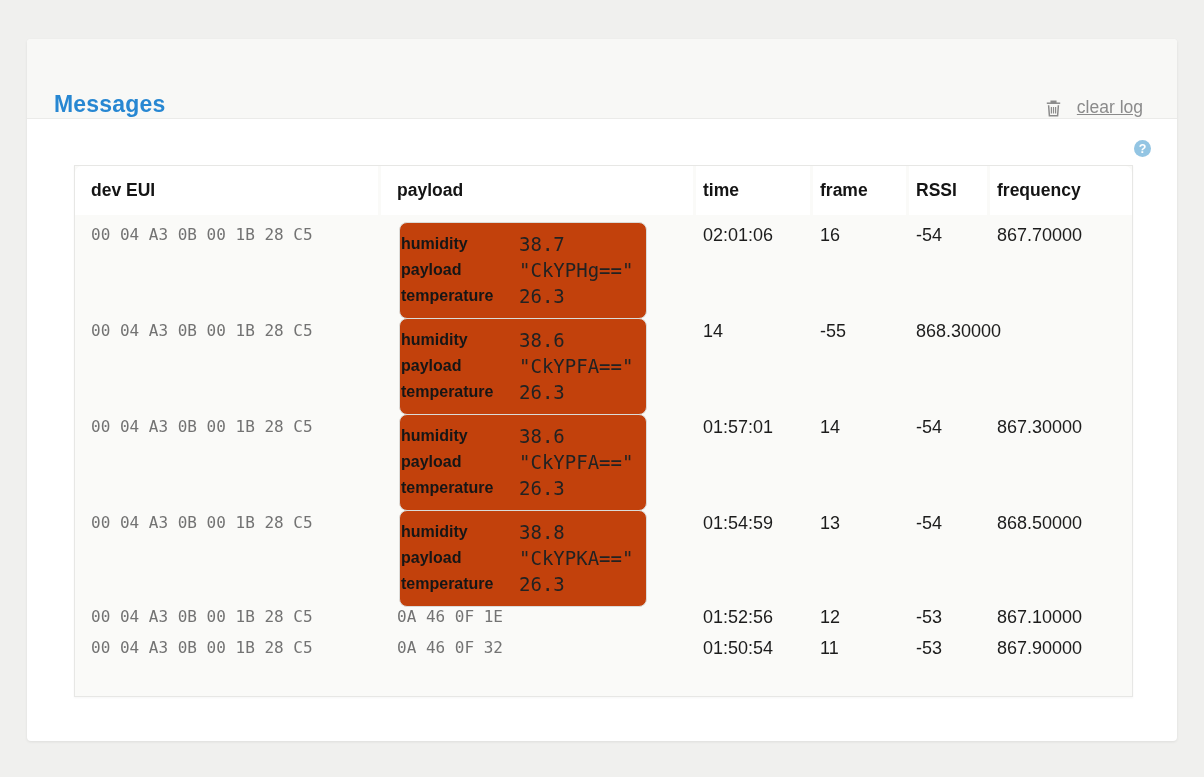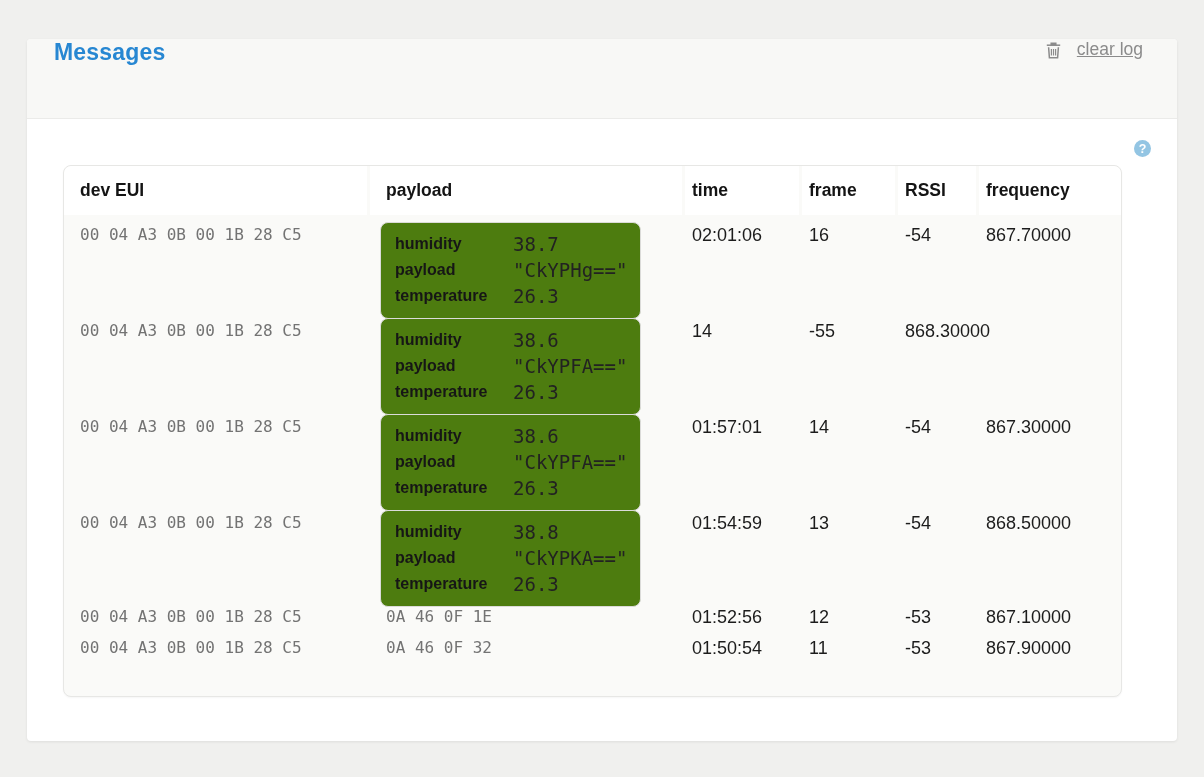--- a/index.html
+++ b/index.html
@@ -15,21 +15,21 @@
     width:1150px; height:702px;
     background:#ffffff;
     border-radius:4px;
     box-shadow:0 1px 3px rgba(0,0,0,0.08);
   }
   .card-header {
     height:80px;
     background:#f8f8f6;
     border-bottom:1px solid #ebebe9;
     border-radius:4px 4px 0 0;
-    display:flex; align-items:flex-start; justify-content:space-between;
+    display:flex; align-items:flex-end; justify-content:space-between;
     padding:0 34px 0 27px;
   }
   .page-title {
     color:#2787d2;
     font-size:23px;
     font-weight:bold;
     letter-spacing:0.2px;
   }
   .clear-log {
     display:flex; align-items:center; gap:15px;
@@ -40,25 +40,25 @@
   .card-body { position:relative; height:621px; }
   .help-icon {
     position:absolute; top:21px; right:26px;
     width:17px; height:17px; border-radius:50%;
     background:#93c5e3; color:#ffffff;
     font-size:12.5px; font-weight:bold;
     display:flex; align-items:center; justify-content:center;
     cursor:pointer;
   }
   .msg-table {
-    position:absolute; left:36px; top:46px;
+    position:absolute; left:47px; top:46px;
     width:1059px; height:532px;
     background:#fafaf8;
     border:1px solid #e7e7e5;
-    border-radius:8px;
+    border-radius:0;
     box-shadow:0 1px 2px rgba(0,0,0,0.04);
     overflow:hidden;
   }
   .grid {
     display:grid;
     grid-template-columns:303px 312px 114px 93px 78px 1fr;
     column-gap:3px;
   }
   .thead .th {
     background:#ffffff;
@@ -74,25 +74,25 @@
   .row.compact { height:31px; }
   .cell { font-size:18px; color:#1c1c1c; padding-top:10px; padding-left:7px; }
   .cell.c1, .cell.c2 { padding-left:16px; }
   .row.compact .cell { padding-top:8px; }
   .mono {
     font-family:"DejaVu Sans Mono", monospace;
     font-size:16px; color:#737373;
   }
   .cell.payload-cell { padding:0; }
   .payload-box {
-    margin:7px 0 0 10px;
-    background:#4d7c0f;
+    margin:7px 0 0 18px;
+    background:#c2410c;
     border:1px solid #dbdbd9;
     border-radius:8px;
-    padding:8px 13px 9px 14px;
+    padding:8px 13px 9px 1px;
     width:fit-content;
     min-width:232px;
   }
   .kv-row { display:flex; line-height:26px; }
   .kv-key {
     width:118px; flex:0 0 118px;
     font-weight:bold; font-size:16px; color:#161616;
   }
   .kv-value {
     font-family:"DejaVu Sans Mono", monospace;

